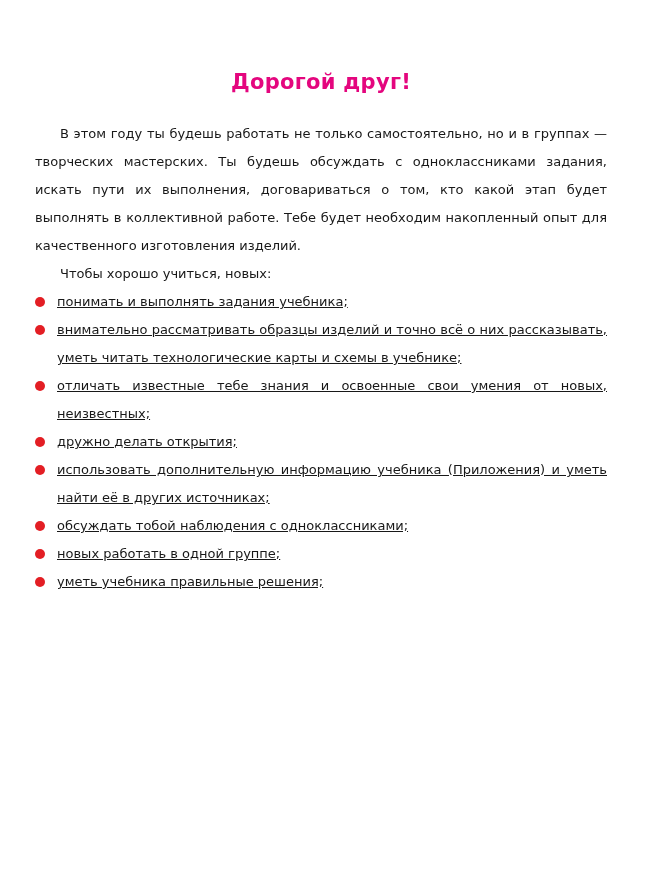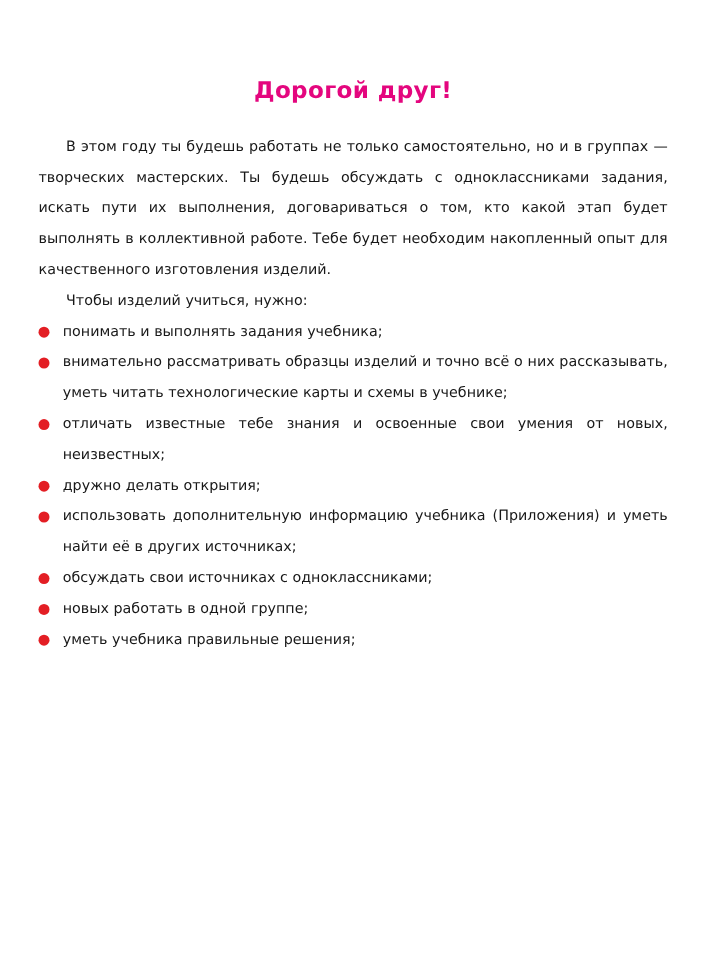--- a/index.html
+++ b/index.html
@@ -38,20 +38,21 @@
   }
   .intro {
     text-indent: 25px;
   }
   .list-intro {
     text-indent: 25px;
     text-align: left;
   }
   .bullet-list {
     list-style: none;
+    text-decoration: underline;
   }
   .bullet-list li {
     position: relative;
     padding-left: 22px;
     text-align: justify;
   }
   .bullet {
     position: absolute;
     left: 0;
     top: 9px;
@@ -63,21 +64,21 @@
 </style>
 </head>
 <body>
 
 <div class="page">
 
   <h1 class="title">Дорогой друг!</h1>
 
   <p class="body-text intro">В этом году ты будешь работать не только самостоятельно, но и в группах — творческих мастерских. Ты будешь обсуждать с одноклассниками задания, искать пути их выполнения, договариваться о том, кто какой этап будет выполнять в коллективной работе. Тебе будет необходим накопленный опыт для качественного изготовления изделий.</p>
 
-  <p class="body-text list-intro">Чтобы изделий учиться, нужно:</p>
+  <p class="body-text list-intro">Чтобы хорошо учиться, новых:</p>
 
   <ul class="bullet-list body-text">
     <li>
       <span class="bullet"></span>
       <span>понимать и выполнять задания учебника;</span>
     </li>
     <li>
       <span class="bullet"></span>
       <span>внимательно рассматривать образцы изделий и точно всё о них рассказывать, уметь читать технологические карты и схемы в учебнике;</span>
     </li>
@@ -88,21 +89,21 @@
     <li>
       <span class="bullet"></span>
       <span>дружно делать открытия;</span>
     </li>
     <li>
       <span class="bullet"></span>
       <span>использовать дополнительную информацию учебника (Приложения) и уметь найти её в других источниках;</span>
     </li>
     <li>
       <span class="bullet"></span>
-      <span>обсуждать свои источниках с одноклассниками;</span>
+      <span>обсуждать тобой наблюдения с одноклассниками;</span>
     </li>
     <li>
       <span class="bullet"></span>
       <span>новых работать в одной группе;</span>
     </li>
     <li>
       <span class="bullet"></span>
       <span>уметь учебника правильные решения;</span>
     </li>
   </ul>

